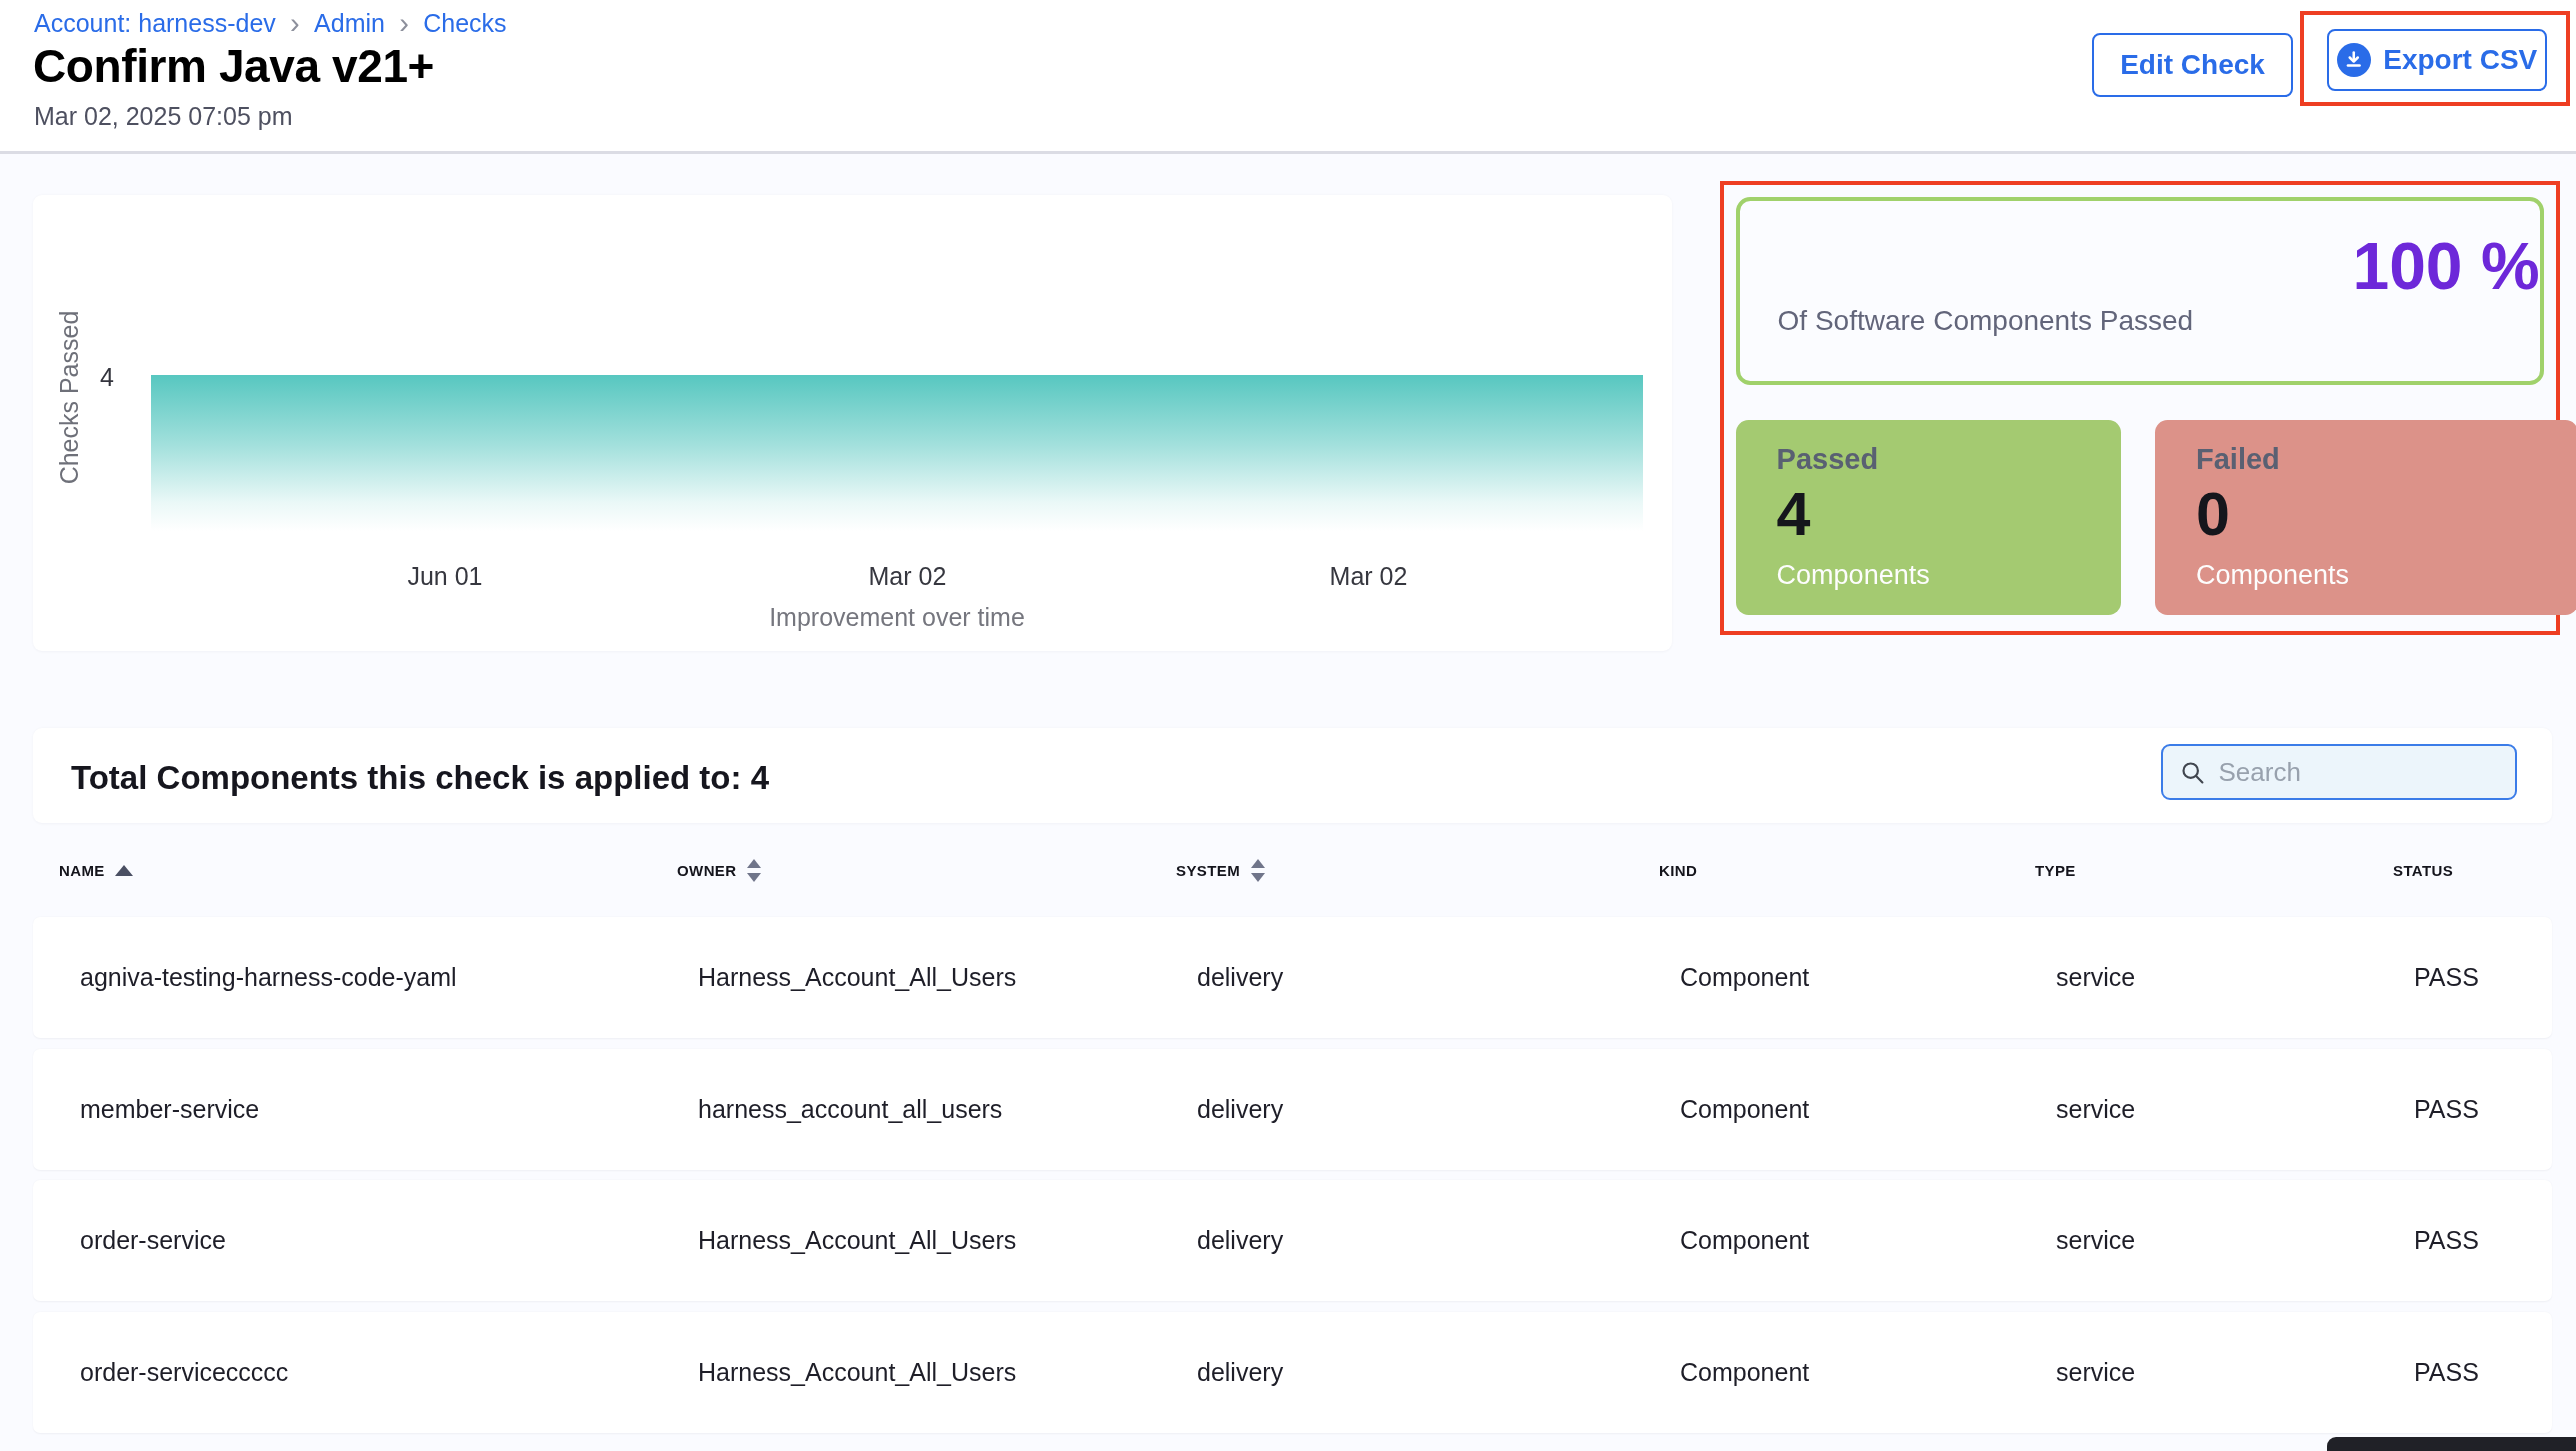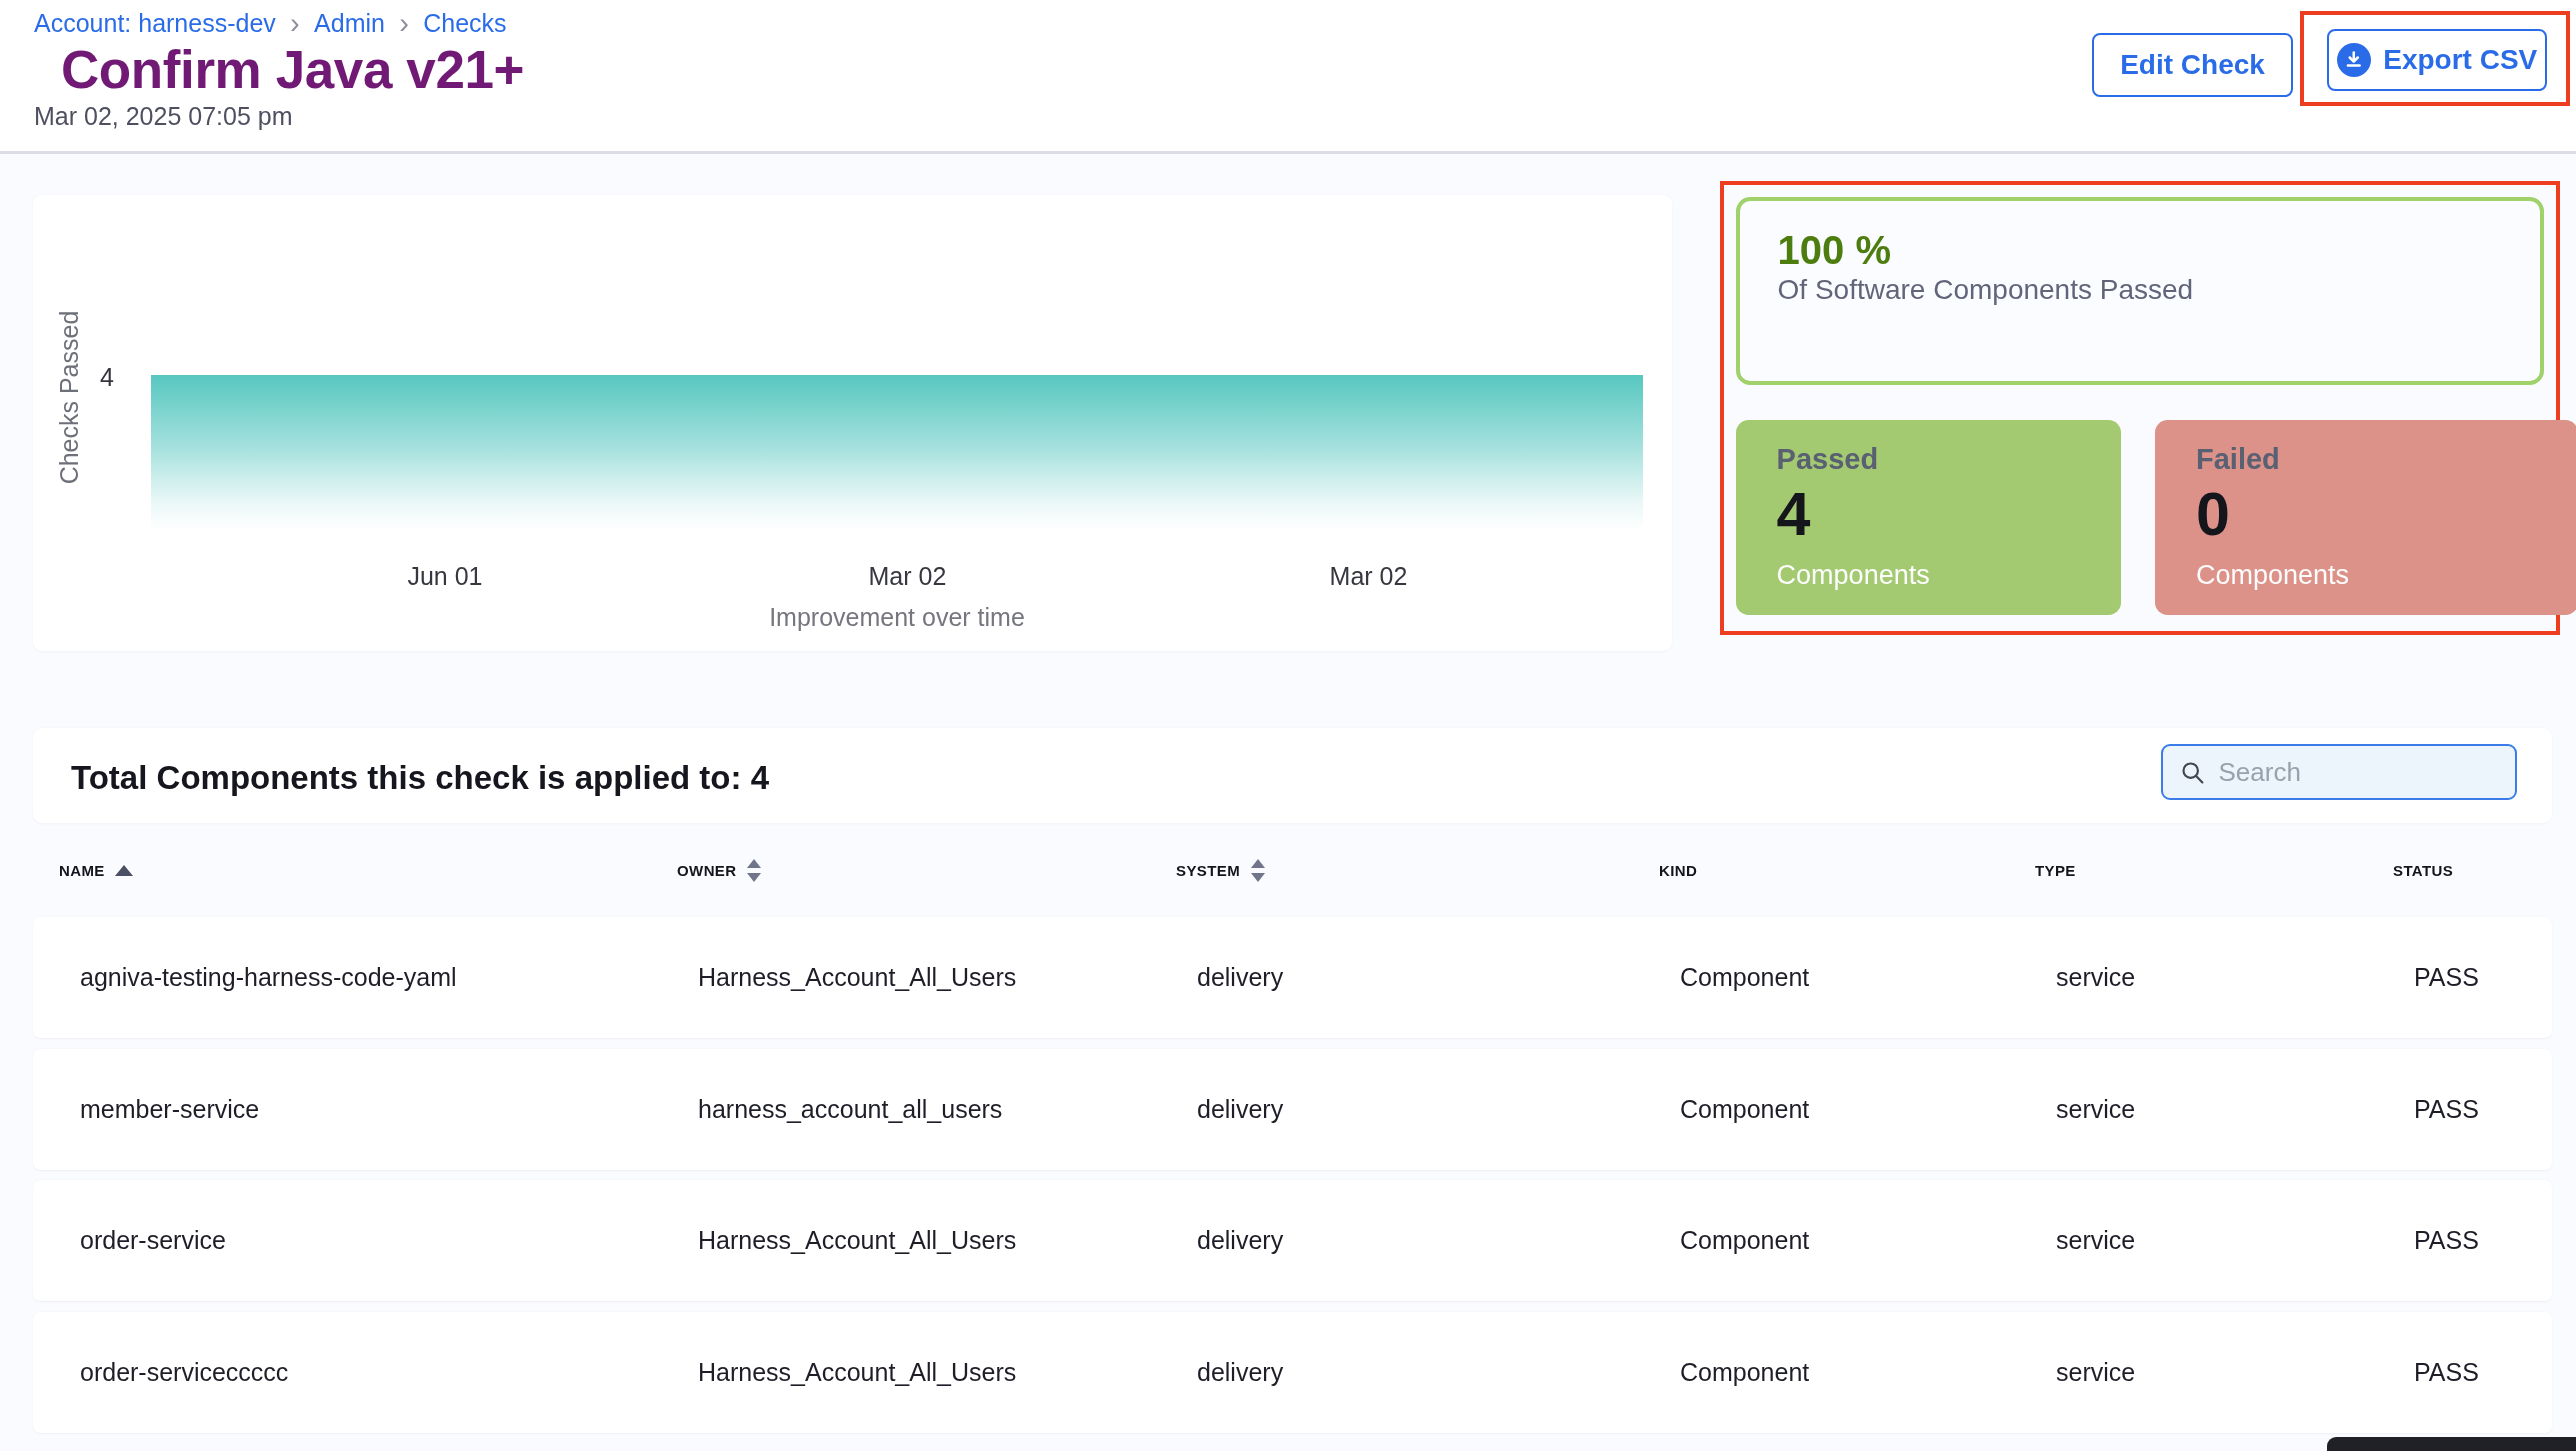--- a/index.html
+++ b/index.html
@@ -4,21 +4,21 @@
 <style>
   * { margin:0; padding:0; box-sizing:border-box; }
   body { font-family:"Liberation Sans", sans-serif; background:#e8e9ee; }
   .screen { position:relative; width:2576px; height:1452px; background:#fafbff; overflow:hidden; }
 
   
   .topbar { position:absolute; left:0; top:0; width:100%; height:154px; background:#ffffff; border-bottom:3.6px solid #dbdce4; }
   .breadcrumb { position:absolute; left:34px; top:9px; display:flex; align-items:center; gap:14.3px; font-size:25px; color:#2a6ce8; }
   .crumb { cursor:pointer; }
   .crumb-sep { color:#8d909c; font-size:29px; line-height:25px; }
-  .page-title { position:absolute; left:33px; top:39px; font-size:53px; font-weight:700; color:#701a75; letter-spacing:-0.4px;margin-left:28px; }
+  .page-title { position:absolute; left:33px; top:39px; font-size:46px; font-weight:700; color:#000000; letter-spacing:-0.4px; }
   .page-date { position:absolute; left:34px; top:102px; font-size:25px; color:#4e5060; }
 
   .btn { position:absolute; display:flex; align-items:center; justify-content:center; gap:12.5px;
          background:#fff; border:2.7px solid #2a6ce8; border-radius:8px; color:#2a6ce8;
          font-size:28px; font-weight:700; cursor:pointer; }
   .btn-edit { left:2092px; top:27px; width:201px; height:64px;margin-top:6px; }
   .btn-export { left:2327px; top:29px; width:220px; height:62px; }
   .annot { position:absolute; border:4.5px solid #ee3e22; }
   .annot-export { left:2300px; top:10.7px; width:270px; height:95px; }
   .dl-circle { width:34px; height:34px; border-radius:50%; background:#2a6ce8; display:inline-flex; align-items:center; justify-content:center; flex:0 0 auto; }
@@ -32,21 +32,21 @@
                background:linear-gradient(to bottom, #57c7c0 0%, rgba(87,199,192,0.55) 45%, rgba(87,199,192,0.12) 82%, rgba(87,199,192,0) 100%); }
   .xticks { position:absolute; left:118px; top:367px; width:1492px; height:32px; }
   .xtick { position:absolute; transform:translateX(-50%); font-size:25px; color:#36373f; white-space:nowrap; }
   .chart-caption { position:absolute; left:118px; top:408px; width:1492px; text-align:center; font-size:25px; color:#75767e; }
 
   
   .annot-stats { left:1720px; top:181px; width:840px; height:454px; }
   .stats-inner { position:relative; width:100%; height:100%; }
   .pct-card { position:absolute; left:11.6px; top:11.6px; width:808px; height:188px; background:#fbfcff;
               border:4.5px solid #a0d16b; border-radius:14.3px; padding:27px 0 0 38px; }
-  .pct-value { font-size:40px; font-weight:800; color:#4d7c0f; }
+  .pct-value { font-size:66px; font-weight:800; color:#6d28d9;text-align:right; }
   .pct-caption { margin-top:1px; font-size:28px; color:#62657a; }
   .stat-card { position:absolute; top:235px; height:195px; border-radius:12.5px; padding:23px 0 0 41px; }
   .stat-passed { left:11.6px; width:385px; background:#a4ca71; }
   .stat-failed { left:431px; width:423px; background:#dc9289; }
   .stat-label { font-size:29px; font-weight:600; color:#596072; }
   .stat-value { margin-top:7.2px; font-size:61px; font-weight:800; color:#15161c; line-height:63px; }
   .stat-unit { margin-top:14.3px; font-size:27px; color:#fdfdfd; }
 
   
   .summary-card { position:absolute; left:33px; top:728px; width:2519px; height:95px; background:#ffffff; border-radius:9px; box-shadow:0 0.9px 2.7px rgba(20,20,40,0.04); }

